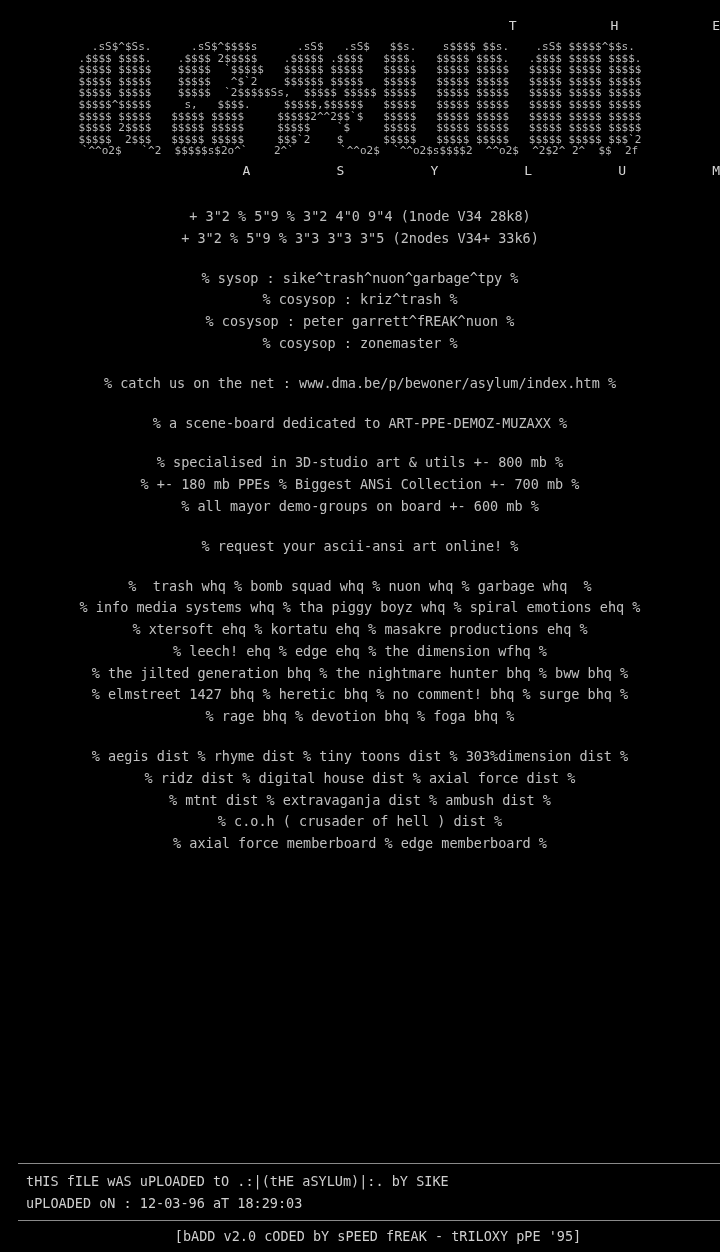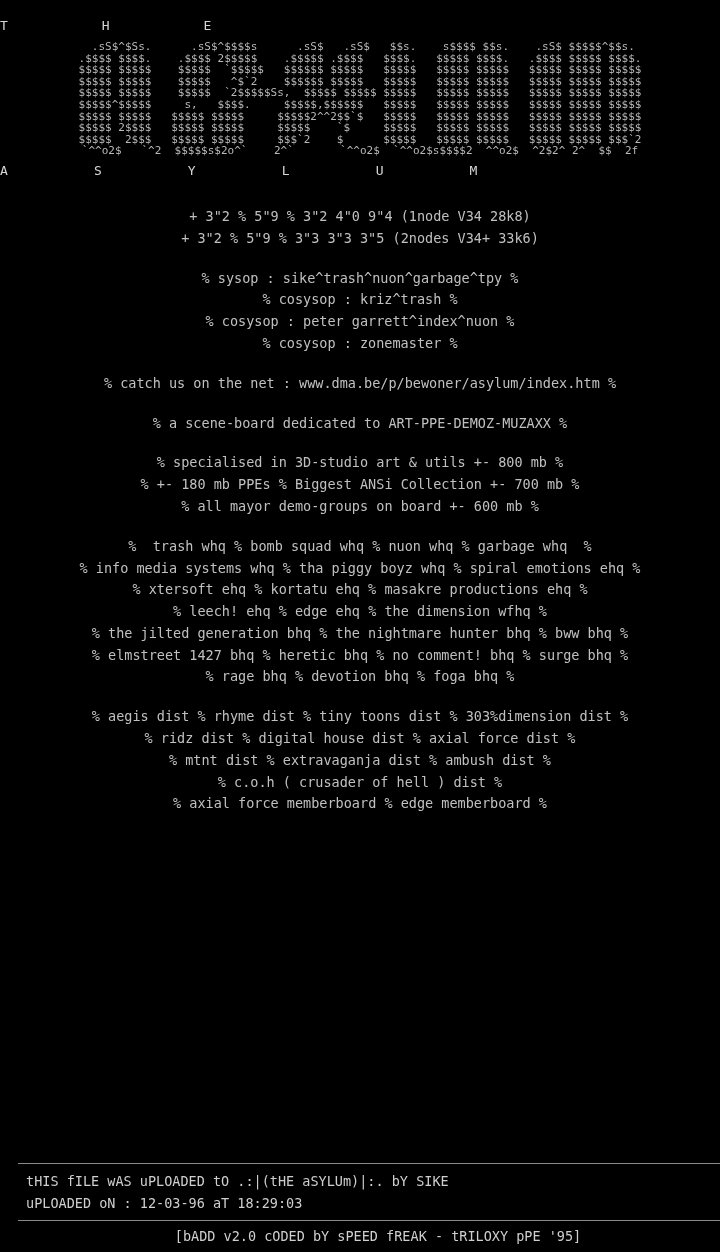--- a/index.html
+++ b/index.html
@@ -30,21 +30,21 @@
     text-align: center;
     margin: 0;
     padding: 0;
   }
   .top-letters, .bottom-letters {
     font-family: "DejaVu Sans Mono", monospace;
     font-size: 13px;
     letter-spacing: 0px;
     color: #d6d6d6;
     white-space: pre;
-    text-align: left;
+    text-align: right;
   }
   .top-letters { padding-top: 18px; padding-bottom: 8px; }
   .bottom-letters { padding-top: 6px; padding-bottom: 10px; }
 
   .body-text {
     font-family: "DejaVu Sans Mono", monospace;
     font-size: 13.5px;
     line-height: 21.8px;
     color: #c0c0c0;
     white-space: pre;
@@ -103,31 +103,32 @@
 $$$$$  2$$$   $$$$$ $$$$$     $$$`2    $      $$$$$   $$$$$ $$$$$   $$$$$ $$$$$ $$$`2
 `^^o2$   `^2  $$$$$s$2o^`    2^`       `^^o2$  `^^o2$s$$$$2  ^^o2$  ^2$2^ 2^  $$  2f</pre>
 
   <div class="bottom-letters">A           S           Y           L           U           M</div>
 
   <div class="body-text block">+ 3"2 % 5"9 % 3"2 4"0 9"4 (1node V34 28k8)</div>
   <div class="body-text block-tight">+ 3"2 % 5"9 % 3"3 3"3 3"5 (2nodes V34+ 33k6)</div>
 
   <div class="body-text block">% sysop : sike^trash^nuon^garbage^tpy %</div>
   <div class="body-text block-tight">% cosysop : kriz^trash %</div>
-  <div class="body-text block-tight">% cosysop : peter garrett^index^nuon %</div>
+  <div class="body-text block-tight">% cosysop : peter garrett^fREAK^nuon %</div>
   <div class="body-text block-tight">% cosysop : zonemaster %</div>
 
   <div class="body-text block">% catch us on the net : www.dma.be/p/bewoner/asylum/index.htm %</div>
 
   <div class="body-text block">% a scene-board dedicated to ART-PPE-DEMOZ-MUZAXX %</div>
 
   <div class="body-text block">% specialised in 3D-studio art &amp; utils +- 800 mb %</div>
   <div class="body-text block-tight">% +- 180 mb PPEs % Biggest ANSi Collection +- 700 mb %</div>
   <div class="body-text block-tight">% all mayor demo-groups on board +- 600 mb %</div>
 
+  <div class="body-text block">% request your ascii-ansi art online! %</div>
 
   <div class="body-text block">%  trash whq % bomb squad whq % nuon whq % garbage whq  %</div>
   <div class="body-text block-tight">% info media systems whq % tha piggy boyz whq % spiral emotions ehq %</div>
   <div class="body-text block-tight">% xtersoft ehq % kortatu ehq % masakre productions ehq %</div>
   <div class="body-text block-tight">% leech! ehq % edge ehq % the dimension wfhq %</div>
   <div class="body-text block-tight">% the jilted generation bhq % the nightmare hunter bhq % bww bhq %</div>
   <div class="body-text block-tight">% elmstreet 1427 bhq % heretic bhq % no comment! bhq % surge bhq %</div>
   <div class="body-text block-tight">% rage bhq % devotion bhq % foga bhq %</div>
 
   <div class="body-text block">% aegis dist % rhyme dist % tiny toons dist % 303%dimension dist %</div>

